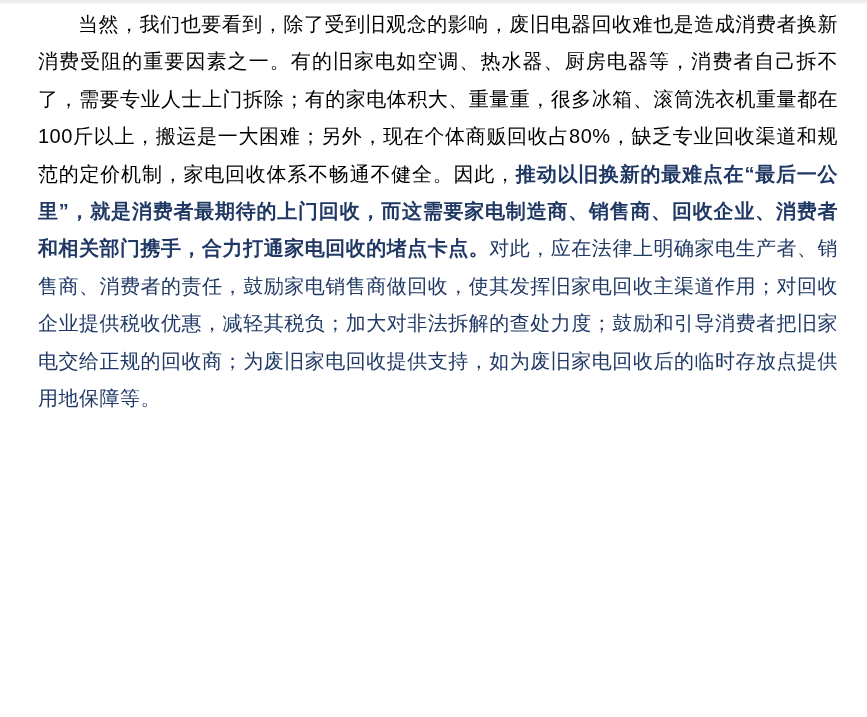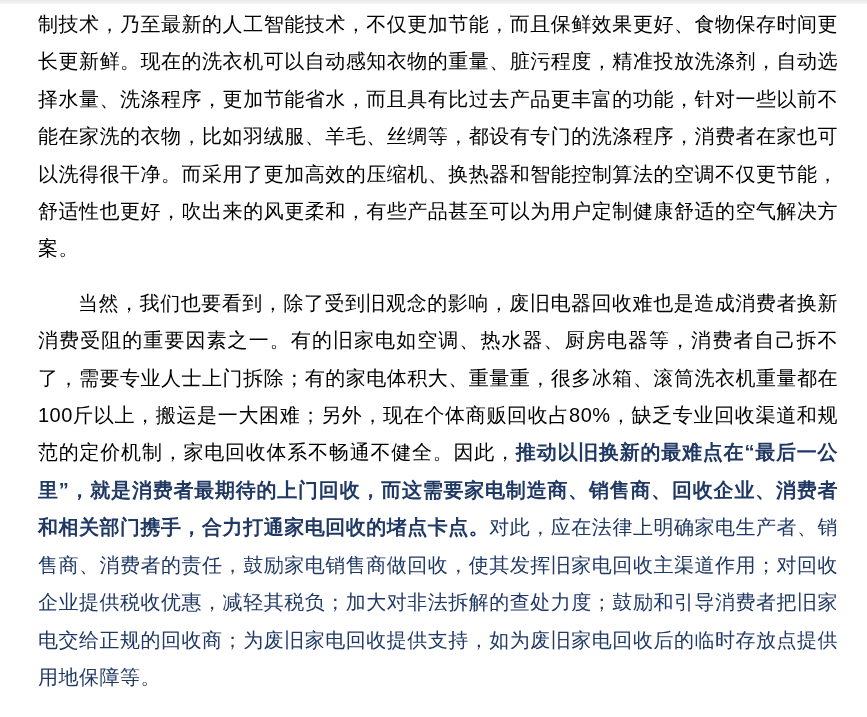--- a/index.html
+++ b/index.html
@@ -48,16 +48,15 @@
     font-weight: normal;
   }
 </style>
 </head>
 <body>
 
 <div class="top-edge"></div>
 
 <div class="page">
   <div class="doc">
-      <p><span class="run-normal">制技术，乃至最新的人工智能技术，不仅更加节能，而且保鲜效果更好、食物保存时间更长更新鲜。现在的洗衣机可以自动感知衣物的重量、脏污程度，精准投放洗涤剂，自动选择水量、洗涤程序，更加节能省水，而且具有比过去产品更丰富的功能，针对一些以前不能在家洗的衣物，比如羽绒服、羊毛、丝绸等，都设有专门的洗涤程序，消费者在家也可以洗得很干净。而采用了更加高效的压缩机、换热器和智能控制算法的空调不仅更节能，舒适性也更好，吹出来的风更柔和，有些产品甚至可以为用户定制健康舒适的空气解决方案。</span></p>
       <p class="indent"><span class="run-normal">当然，我们也要看到，除了受到旧观念的影响，废旧电器回收难也是造成消费者换新消费受阻的重要因素之一。有的旧家电如空调、热水器、厨房电器等，消费者自己拆不了，需要专业人士上门拆除；有的家电体积大、重量重，很多冰箱、滚筒洗衣机重量都在100斤以上，搬运是一大困难；另外，现在个体商贩回收占80%，缺乏专业回收渠道和规范的定价机制，家电回收体系不畅通不健全。因此，</span><span class="run-bold-navy">推动以旧换新的最难点在“最后一公里”，就是消费者最期待的上门回收，而这需要家电制造商、销售商、回收企业、消费者和相关部门携手，合力打通家电回收的堵点卡点。</span><span class="run-navy">对此，应在法律上明确家电生产者、销售商、消费者的责任，鼓励家电销售商做回收，使其发挥旧家电回收主渠道作用；对回收企业提供税收优惠，减轻其税负；加大对非法拆解的查处力度；鼓励和引导消费者把旧家电交给正规的回收商；为废旧家电回收提供支持，如为废旧家电回收后的临时存放点提供用地保障等。</span></p>
     </div>
 </div>
 
 </body></html>

